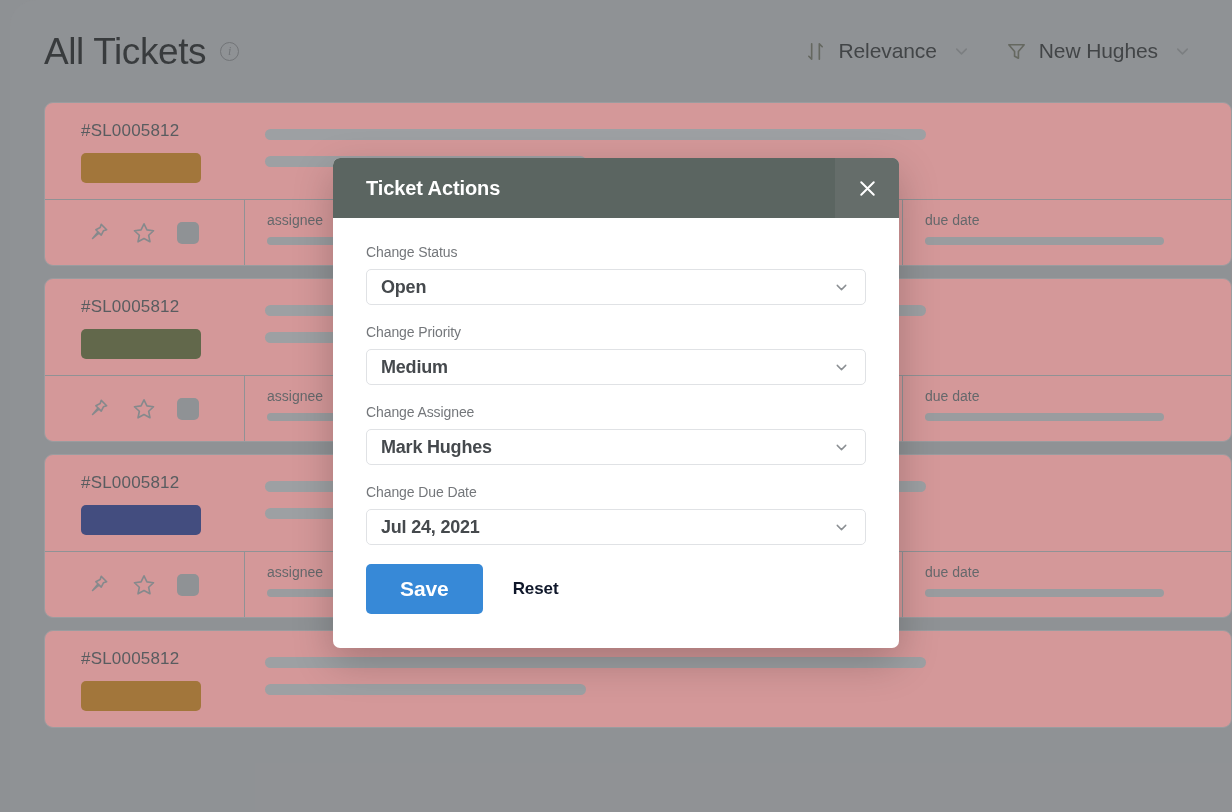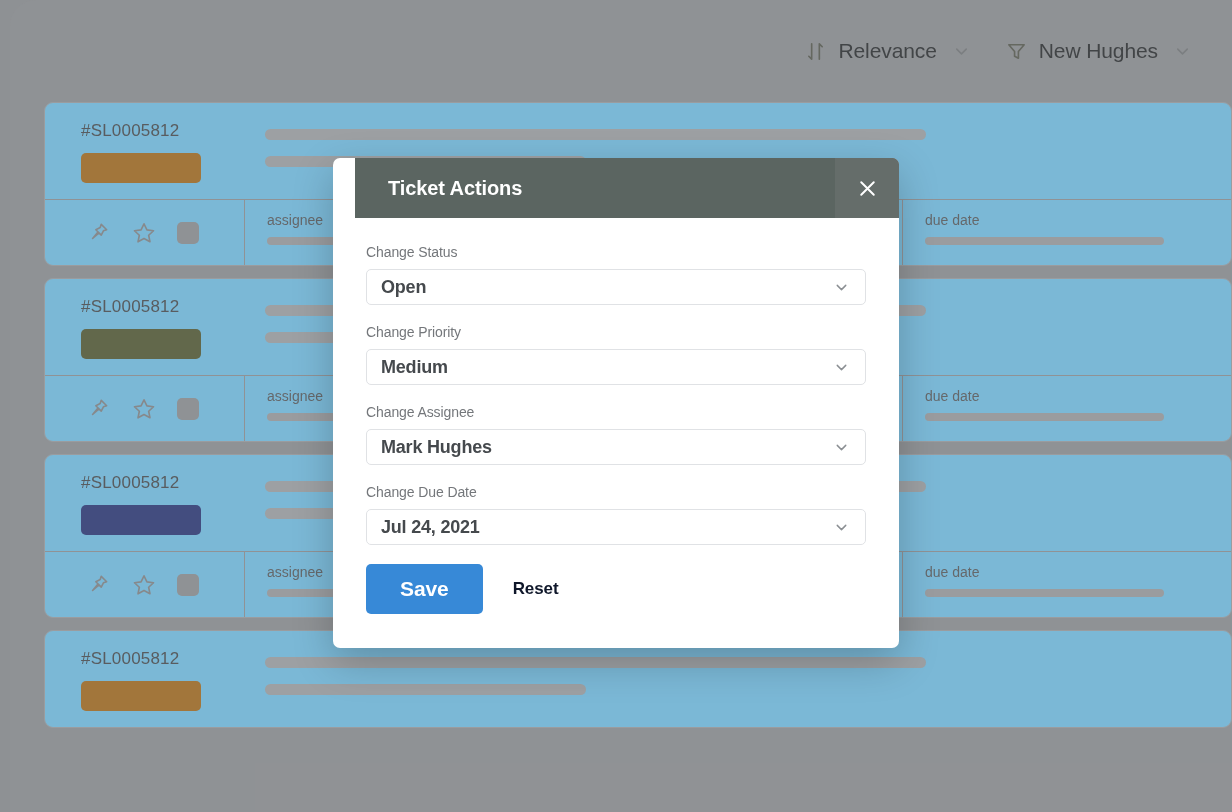--- a/index.html
+++ b/index.html
@@ -110,21 +110,21 @@
 
   
   .ticket-list {
     position: absolute;
     left: 34px;
     top: 102px;
     width: 1188px;
   }
 
   .ticket-card {
-    background: #7dd3fc;
+    background: #fca5a5;
     border: 1px solid #a9abae;
     border-radius: 9px;
     margin-bottom: 12px;
     overflow: hidden;
   }
 
   .card-body {
     display: flex;
     padding: 18px 22px 16px 36px;
     gap: 24px;
@@ -331,20 +331,24 @@
     letter-spacing: -0.1px;
   }
 </style>
 </head>
 <body>
 
 <div class="app-shell">
 
   <div class="page-header">
 
+    <div class="page-title-group">
+      <div class="page-title">All Tickets</div>
+      <span class="info-icon">i</span>
+    </div>
 
     <div class="header-tools">
 
 
       <div class="tool">
         <span class="tool-icon">
           <svg viewBox="0 0 24 24" width="23" height="23" fill="none" stroke="#5d6054" stroke-width="1.7" stroke-linecap="round" stroke-linejoin="round">
             <path d="M8 4v16l-3-3"></path>
               <path d="M16 20V4l3 3"></path>
           </svg>
@@ -509,21 +513,21 @@
       </div>
     </div>
 
   </div>
 
   <div class="dim-overlay"></div>
 </div>
 
 <div class="modal">
 
-  <div class="modal-header" style="background: rgb(91, 101, 97); margin-left: 22px;">
+  <div class="modal-header" style="background: rgb(91, 101, 97);">
     <div class="modal-title">Ticket Actions</div>
     <div class="modal-close">
       <span>
         <svg viewBox="0 0 24 24" width="25" height="25" fill="none" stroke="#ffffff" stroke-width="1.9" stroke-linecap="round">
           <path d="M6 6l12 12M18 6L6 18"></path>
         </svg>
       </span>
     </div>
   </div>
 

